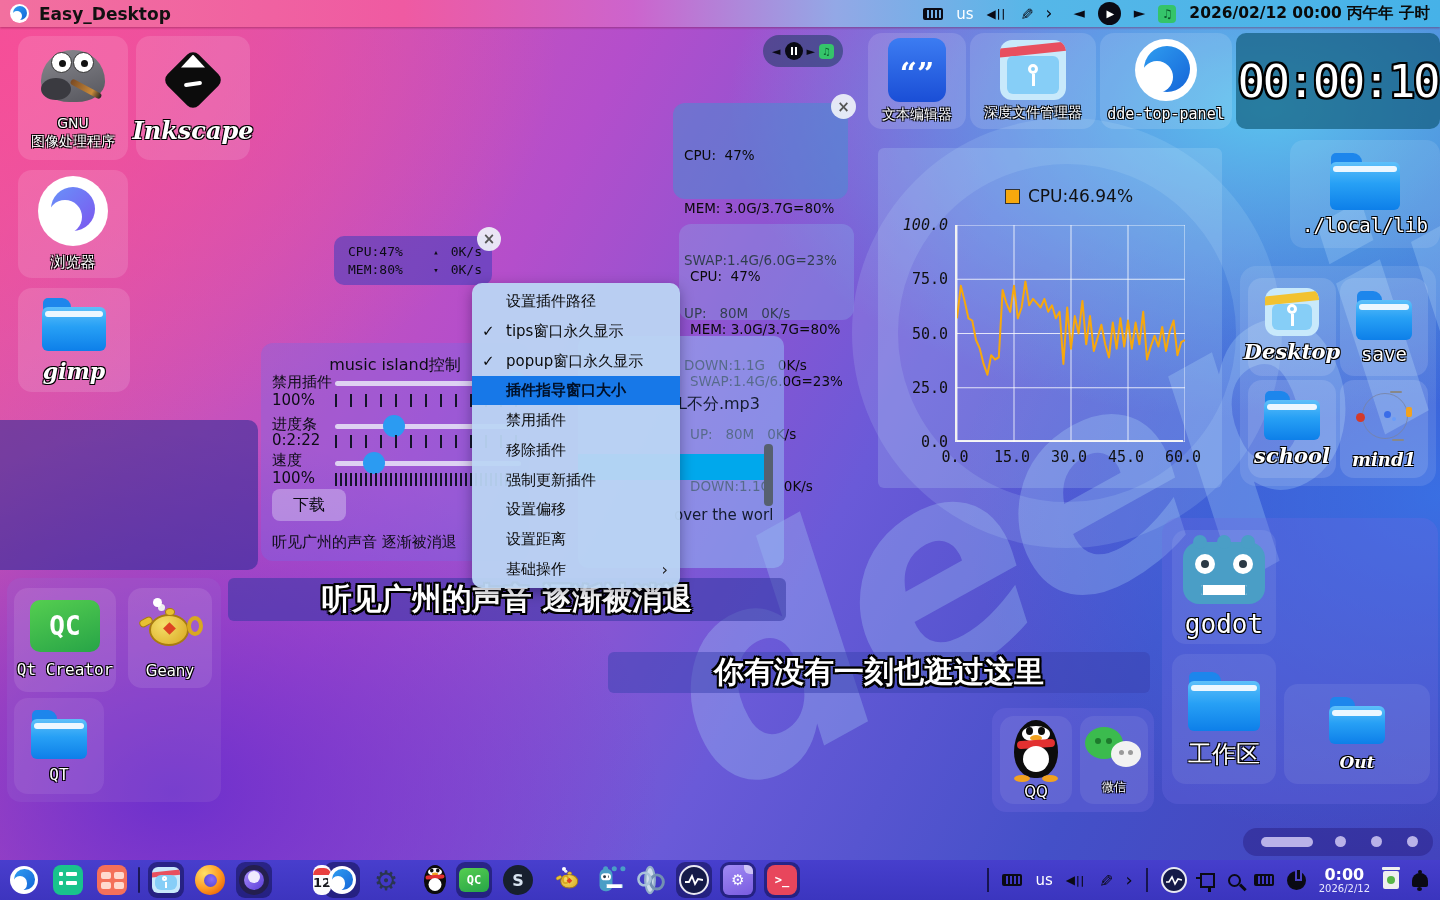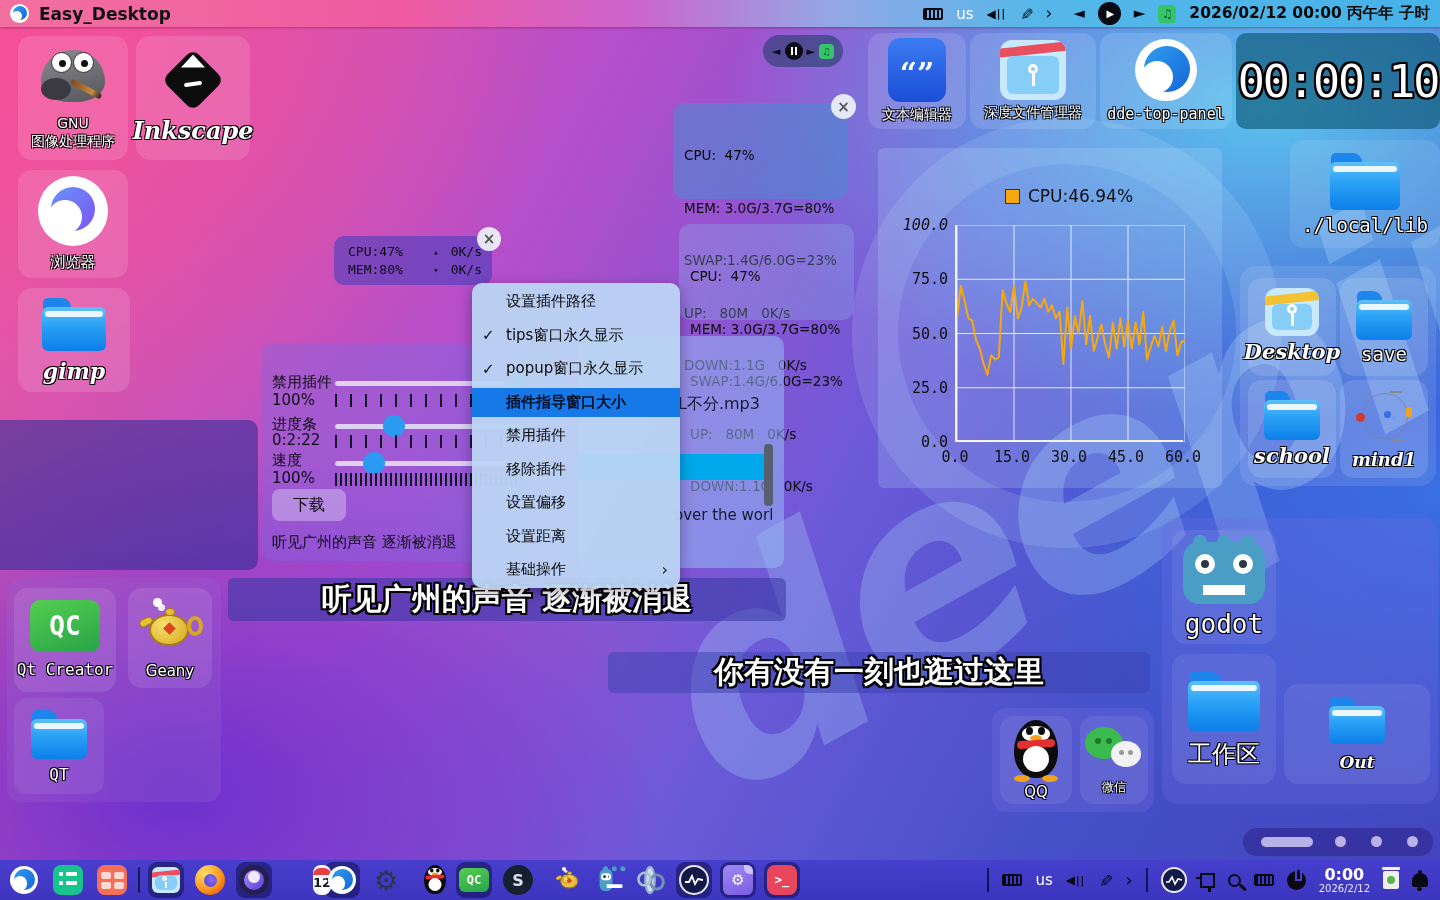--- a/index.html
+++ b/index.html
@@ -483,20 +483,21 @@
   </div>
   <div class="abs" id="x-ticks">
       <div class="xtick" style="left: 0px;">0.0</div>
       <div class="xtick" style="left: 57px;">15.0</div>
       <div class="xtick" style="left: 114px;">30.0</div>
       <div class="xtick" style="left: 171px;">45.0</div>
       <div class="xtick" style="left: 228px;">60.0</div>
     </div>
 
   <div class="abs" id="music-island">
+    <div class="mtitle">music island控制</div>
 
     <div class="mi-label" style="top:30px;">禁用插件</div>
     <div class="mi-track" style="top:38px;">
       <div class="mi-handle" style="left:170px;"></div>
     </div>
     <div class="mi-label" style="top:48px;">100%</div>
     <div class="mi-ticks" style="top:51px;"></div>
 
     <div class="mi-label" style="top:72px;">进度条</div>
     <div class="mi-track" style="top:81px;">
@@ -545,20 +546,25 @@
         <span class="arr"></span>
       </div>
     <div class="mrow">
         <span class="chk"></span>
         <span class="mlb">禁用插件</span>
         <span class="arr"></span>
       </div>
     <div class="mrow">
         <span class="chk"></span>
         <span class="mlb">移除插件</span>
+        <span class="arr"></span>
+      </div>
+    <div class="mrow">
+        <span class="chk"></span>
+        <span class="mlb">强制更新插件</span>
         <span class="arr"></span>
       </div>
     <div class="mrow">
         <span class="chk"></span>
         <span class="mlb">设置偏移</span>
         <span class="arr"></span>
       </div>
     <div class="mrow">
         <span class="chk"></span>
         <span class="mlb">设置距离</span>

